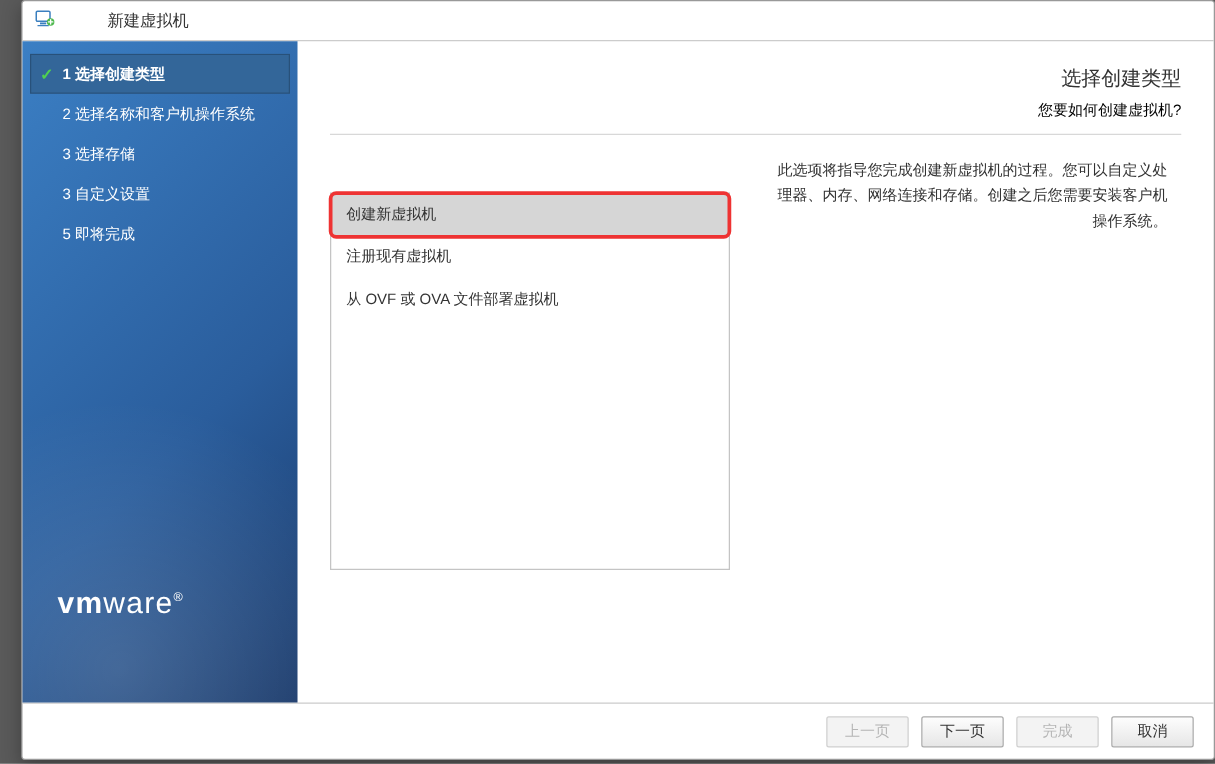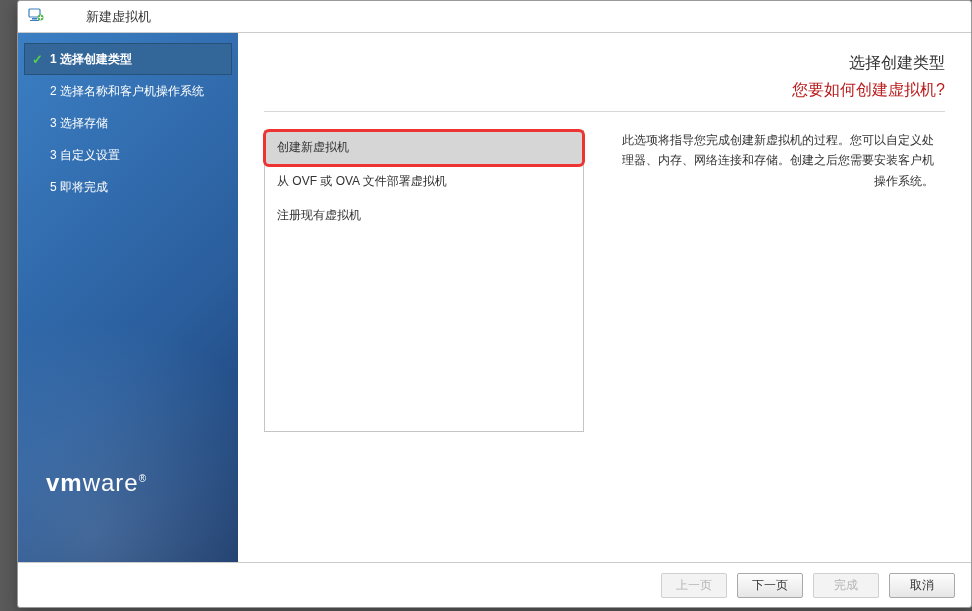--- a/index.html
+++ b/index.html
@@ -37,21 +37,21 @@
       content: "✓"; position: absolute; left: 8px; color: #4fd04f; font-weight: bold; font-size: 13px;
     }
     .vmware-logo {
       position: absolute; bottom: 65px; left: 28px; color: #fff;
       font-size: 24px; letter-spacing: 1px; z-index:1;
     }
     .vmware-logo .reg { font-size: 10px; vertical-align: super; }
     .vmware-logo .vm { font-weight: bold; }
     .main { flex: 1; padding: 20px 26px 0 26px; position: relative; text-align: right; }
     .main-title { font-size: 16px; color: #333; margin-bottom: 6px; }
-    .main-sub { font-size: 16px; color: #b91c1c; margin-bottom: 10px; }
+    .main-sub { font-size: 12px; color: #000000; margin-bottom: 10px; }
     .hr { border: none; border-top: 1px solid #d8d8d8; margin: 0 0 18px 0; }
     .content-row { display: flex; }
     .option-panel {
       width: 320px; height: 302px; border: 1px solid #c4c4c4; background: #fff;
       display: flex; flex-direction: column;
     }
     .option-item {
       height: 34px; display: flex; align-items: center; padding: 0 12px;
       font-size: 12px; color: #333; cursor: pointer; border-bottom:1px solid transparent;
     }
@@ -105,27 +105,27 @@
       <div class="step">5 即将完成</div>
       <div class="vmware-logo"><span class="vm">vm</span>ware<span class="reg">®</span></div>
     </div>
 
     <div class="main">
       <div class="main-title">选择创建类型</div>
       <div class="main-sub">您要如何创建虚拟机?</div>
       <hr class="hr">
 
       <div class="content-row">
-        <div class="option-panel" style="position:relative;">
+        <div class="option-panel" style="position:relative;margin-top:28px;">
           <div style="position:relative;">
             <div class="option-item selected highlight-border">创建新虚拟机</div>
             <div class="red-box"></div>
           </div>
+          <div class="option-item">注册现有虚拟机</div>
           <div class="option-item">从 OVF 或 OVA 文件部署虚拟机</div>
-          <div class="option-item">注册现有虚拟机</div>
         </div>
         <div class="desc">此选项将指导您完成创建新虚拟机的过程。您可以自定义处理器、内存、网络连接和存储。创建之后您需要安装客户机操作系统。</div>
       </div>
     </div>
   </div>
 
   <div class="footer">
     <button class="btn" disabled="">上一页</button>
     <button class="btn">下一页</button>
     <button class="btn" disabled="">完成</button>

